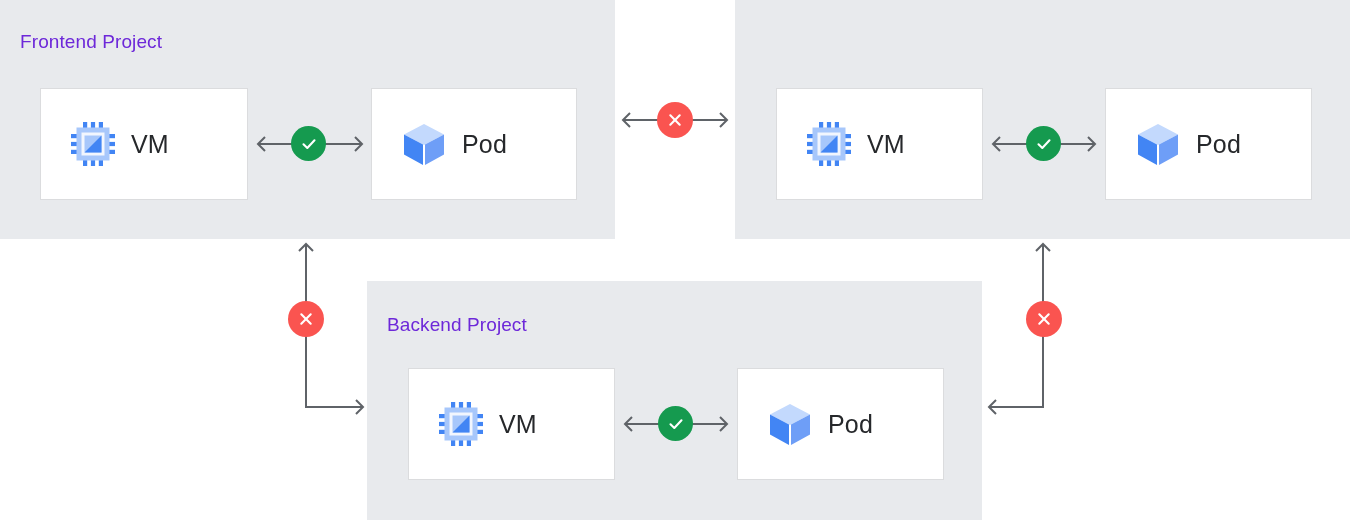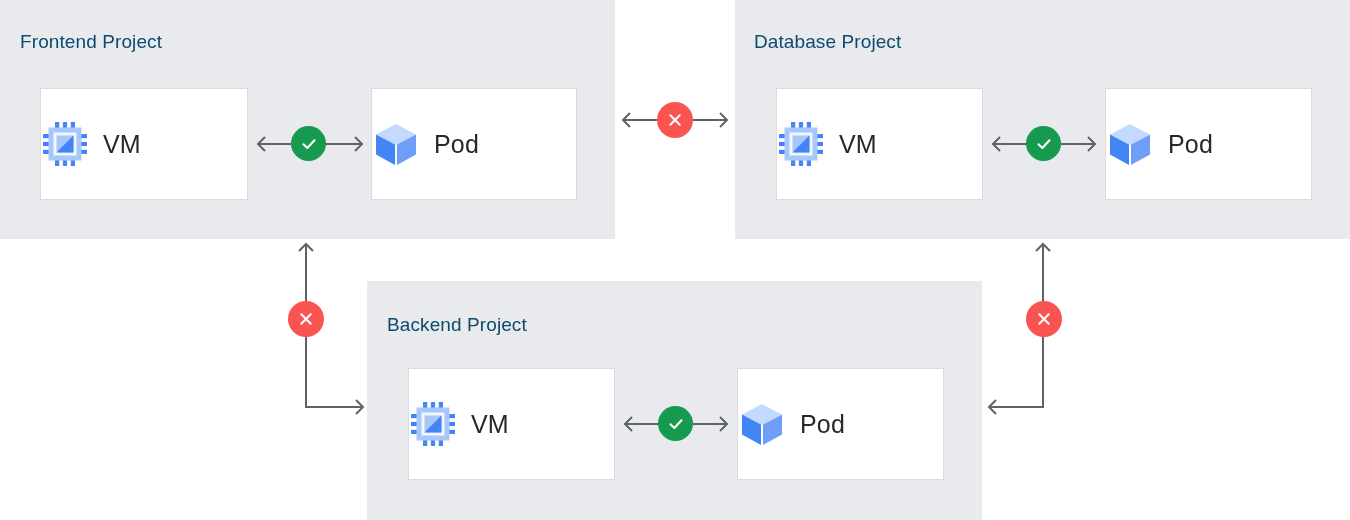--- a/index.html
+++ b/index.html
@@ -19,40 +19,41 @@
     overflow: hidden;
   }
 
   
   .panel {
     position: absolute;
     background: #e8eaed;
   }
   .panel-title {
     position: absolute;
-    color: #0c4a6e;
+    color: #6d28d9;
     font-size: 19px;
     font-weight: 400;
     letter-spacing: .1px;
     white-space: nowrap;
   }
 
   
   .card {
     position: absolute;
     background: #ffffff;
     border: 1px solid #dbdcde;
     box-sizing: border-box;
     display: flex;
     align-items: center;
   }
   .card-inner {
     display: flex;
     align-items: center;
     gap: 14px;
+    padding-left: 28px;
   }
   .card-label {
     font-size: 25px;
     color: #26282b;
     font-weight: 400;
     letter-spacing: .2px;
     line-height: 1;
   }
   .icon-wrap {
     width: 48px;
@@ -139,21 +140,20 @@
   </div>
   <div class="badge badge-ok" style="left:291px; top:126px; width:35px; height:35px;">
     <span>
       <svg width="20" height="20" viewBox="0 0 20 20">
         <polyline points="4.5,10.3 8.3,14 15.5,6.3" fill="none" stroke="#ffffff" stroke-width="2.1" stroke-linecap="round" stroke-linejoin="round"></polyline>
       </svg>
     </span>
   </div>
 
   <div class="panel" style="left:735px; top:0px; width:615px; height:239px;"></div>
-  <div class="panel-title" style="left:754px; top:31px;">Database Project</div>
 
   <div class="card" style="left:776px; top:88px; width:207px; height:112px;">
     <div class="card-inner">
       <span class="icon-wrap">
         <svg viewBox="0 0 48 48">
           <g fill="#4285f4">
             <rect x="14" y="2" width="4.2" height="7"></rect>
             <rect x="21.9" y="2" width="4.2" height="7"></rect>
             <rect x="29.8" y="2" width="4.2" height="7"></rect>
             <rect x="14" y="39" width="4.2" height="7"></rect>

